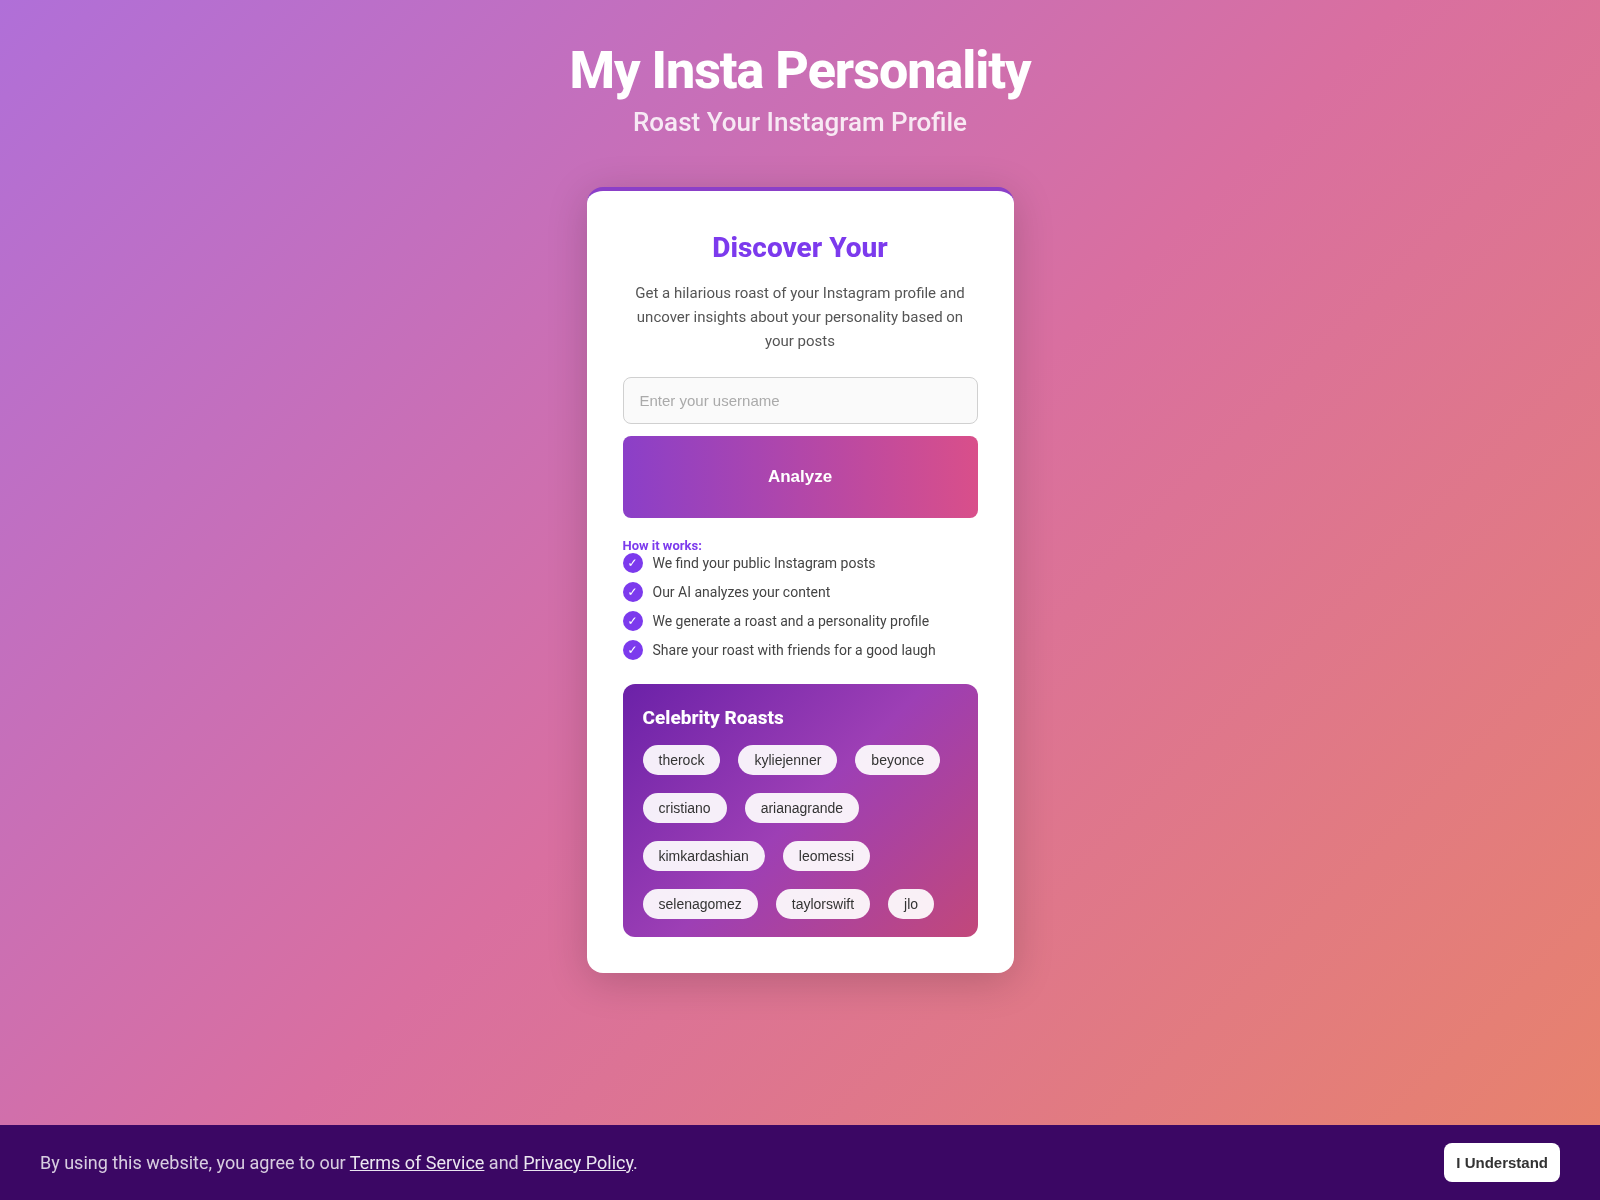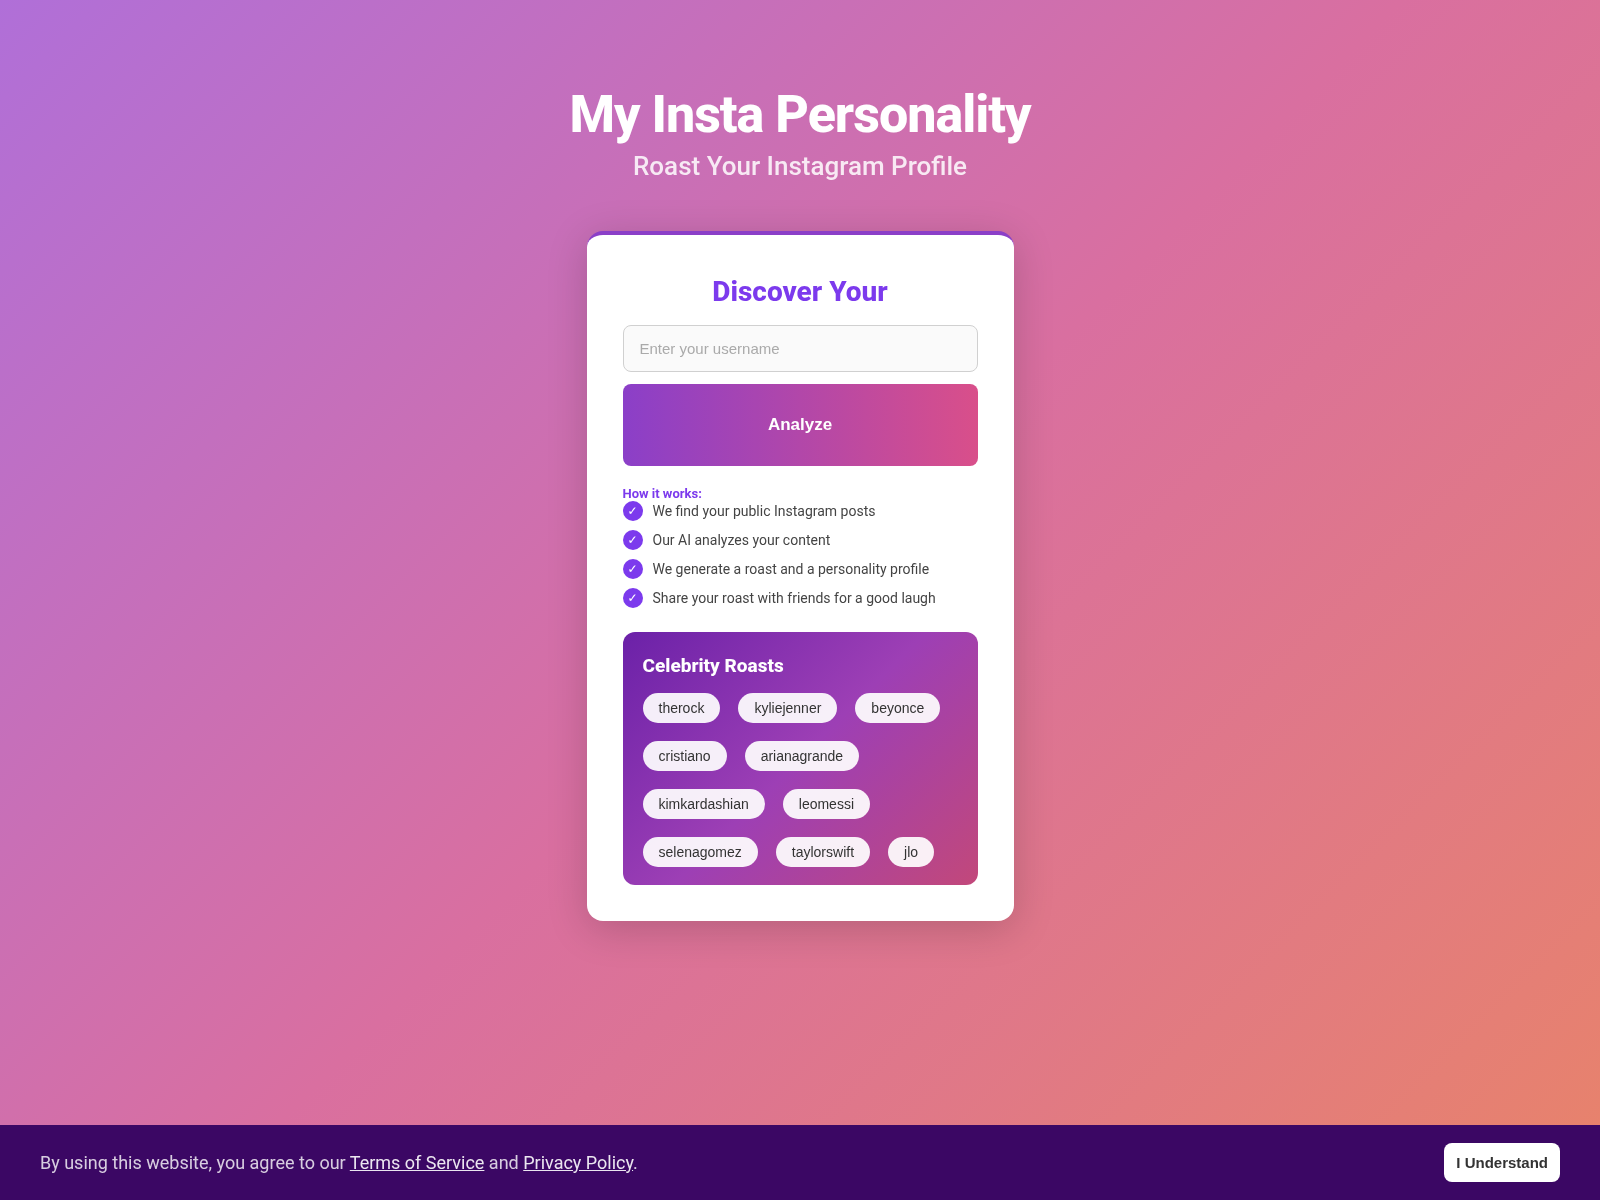--- a/index.html
+++ b/index.html
@@ -14,21 +14,20 @@
       font-family: -apple-system, BlinkMacSystemFont, 'Segoe UI', Roboto, sans-serif;
       background: linear-gradient(135deg, #b06fd8 0%, #d96fa0 50%, #e8836a 100%);
       overflow: hidden;
       position: relative;
     }
 
     .header {
       text-align: center;
       padding-top: 40px;
       padding-bottom: 20px;
-      margin-top: 44px;
     }
 
     .header-title {
       font-size: 52px;
       font-weight: 800;
       color: #ffffff;
       letter-spacing: -1px;
     }
 
     .header-subtitle {
@@ -202,20 +201,21 @@
 <div class="header">
   <h1 class="header-title">My Insta Personality</h1>
   <p class="header-subtitle">Roast Your Instagram Profile</p>
 </div>
 
 <div class="main-content">
   <div class="card">
     <h2 class="card-title">
       <span>Discover Your</span><br>
     </h2>
+    <p class="card-desc">Get a hilarious roast of your Instagram profile and uncover insights about your personality based on your posts</p>
 
     <input class="username-input" type="text" placeholder="Enter your username" style="">
 
     <button class="analyze-btn">Analyze</button>
 
     <p class="how-it-works-title">How it works:</p>
     <ul class="how-it-works-list">
       <li>
         <span class="check-icon">✓</span>
         <span>We find your public Instagram posts</span>

